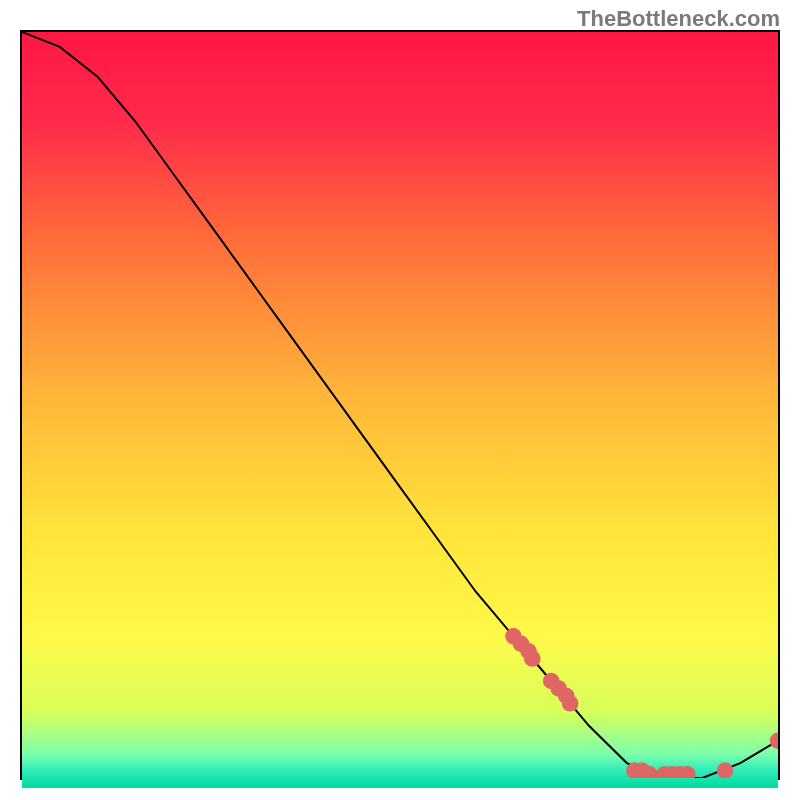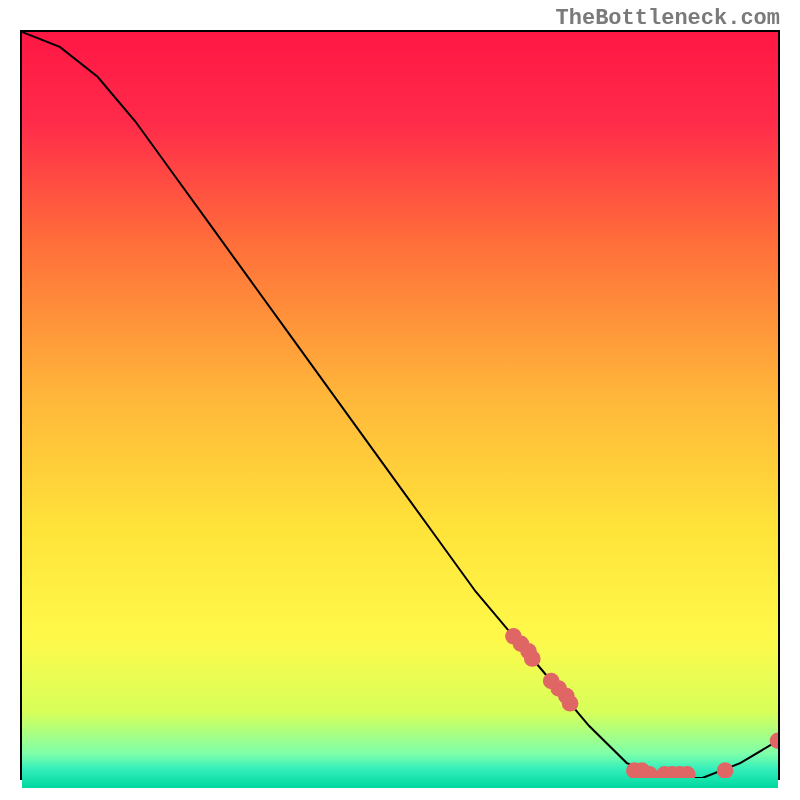--- a/index.html
+++ b/index.html
@@ -29,21 +29,21 @@
     position: absolute;
     inset: 0;
   }
   .watermark {
     position: absolute;
     top: 6px;
     right: 20px;
     font-size: 22px;
     font-weight: bold;
     color: #7a7a7a;
-    font-family: Liberation Mono, monospace;
+    font-family: Liberation Sans, sans-serif;
   }
   svg.curve {
     position: absolute;
     inset: 0;
     width: 100%;
     height: 100%;
   }
 </style>
 </head>
 <body>

